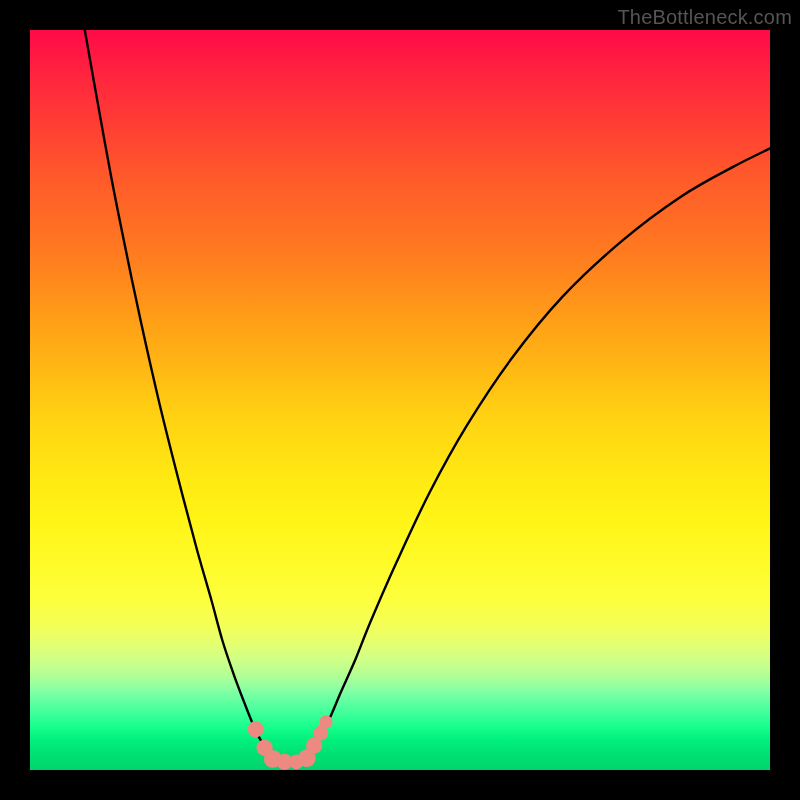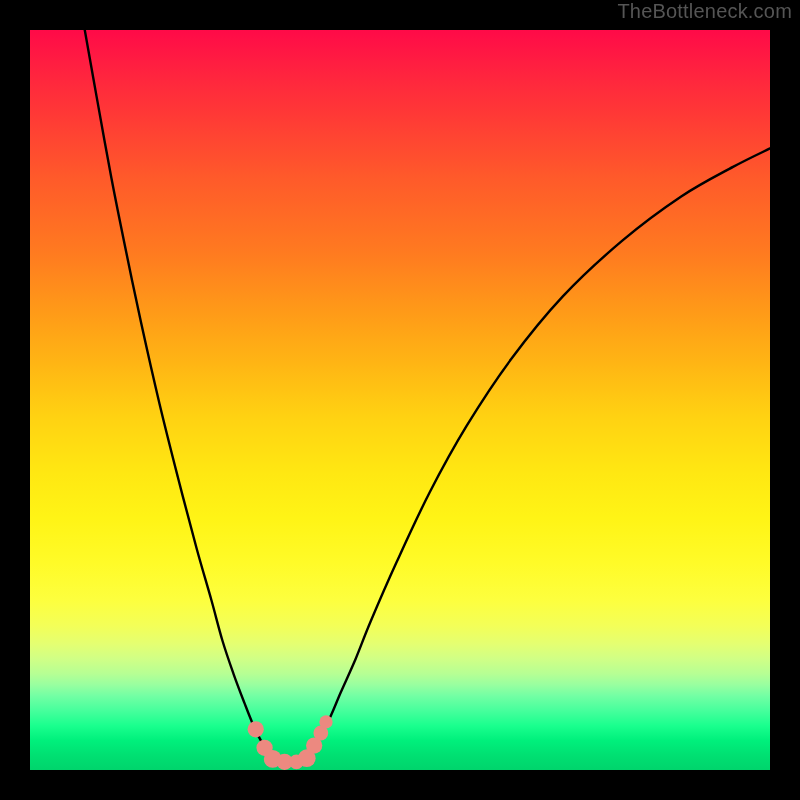--- a/index.html
+++ b/index.html
@@ -71,21 +71,21 @@
   }
   .curve-path {
     fill: none;
     stroke: #000;
     stroke-width: 2.4;
     stroke-linecap: round;
     stroke-linejoin: round;
   }
   .watermark {
     position: absolute;
-    top: 0;
+    top: 6px;
     right: 8px;
     color: #555;
     font-size: 20px;
     font-weight: 500;
     letter-spacing: 0.2px;
     user-select: none;
     pointer-events: none;
   }
 </style>
 </head>

